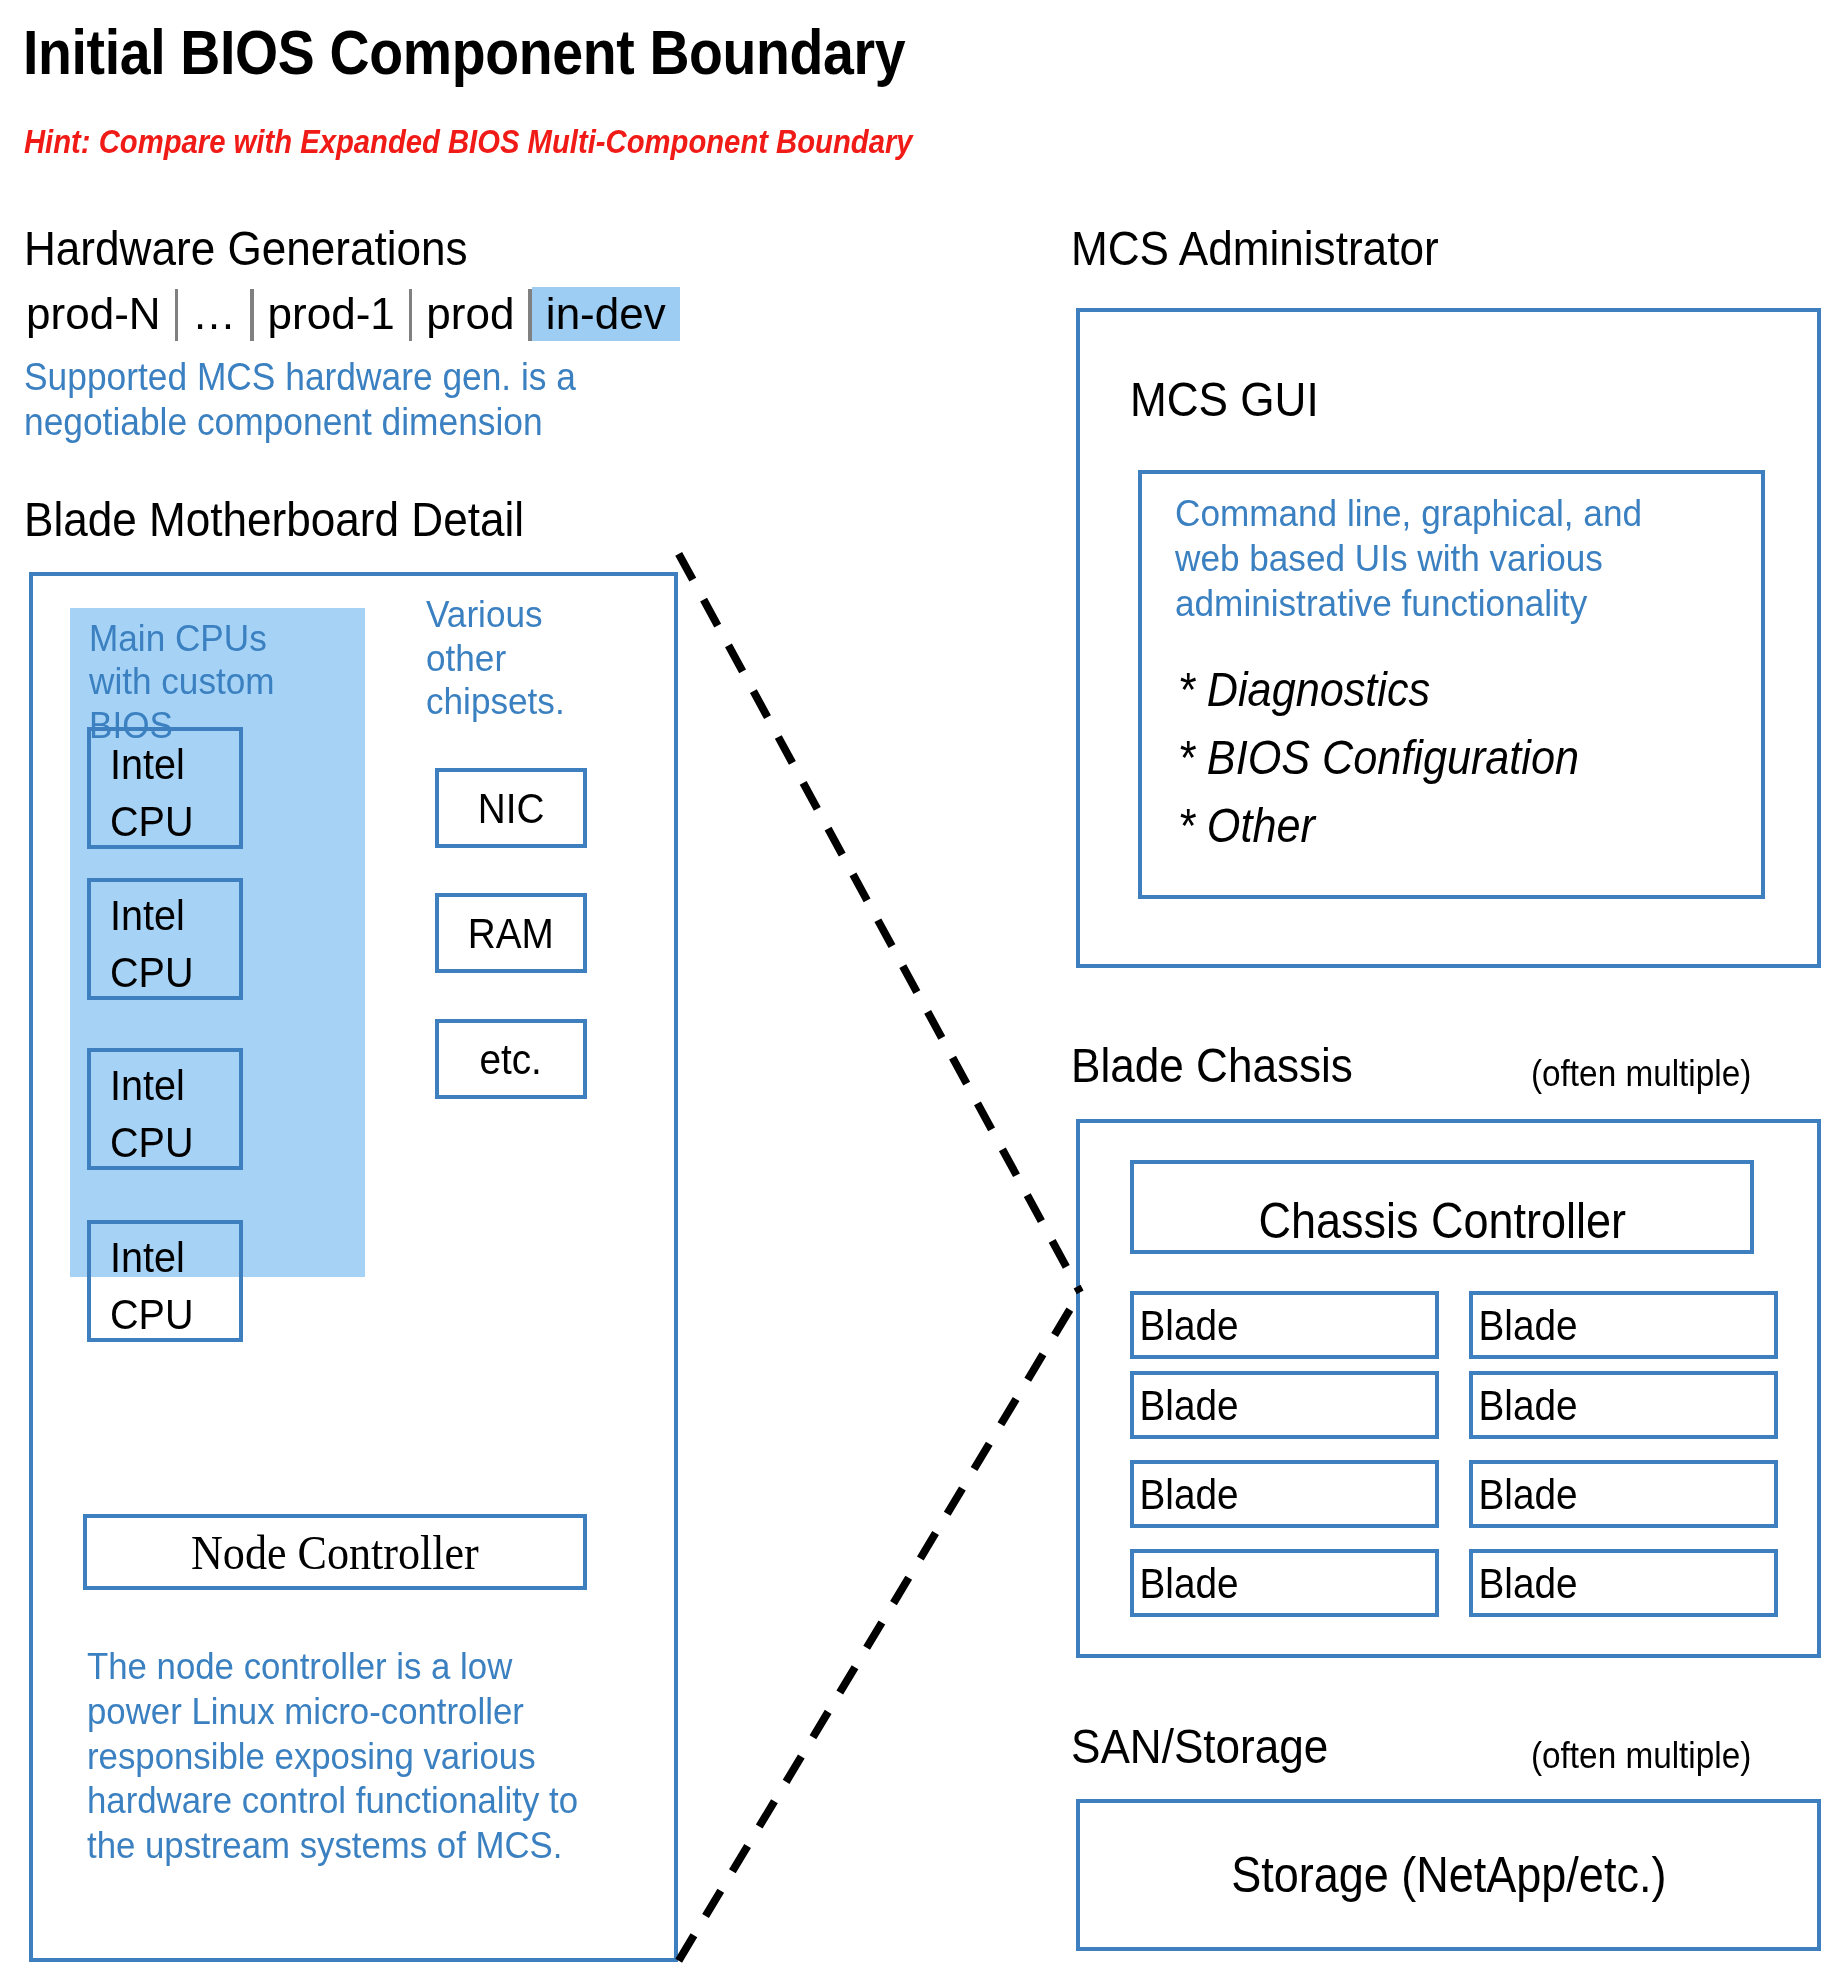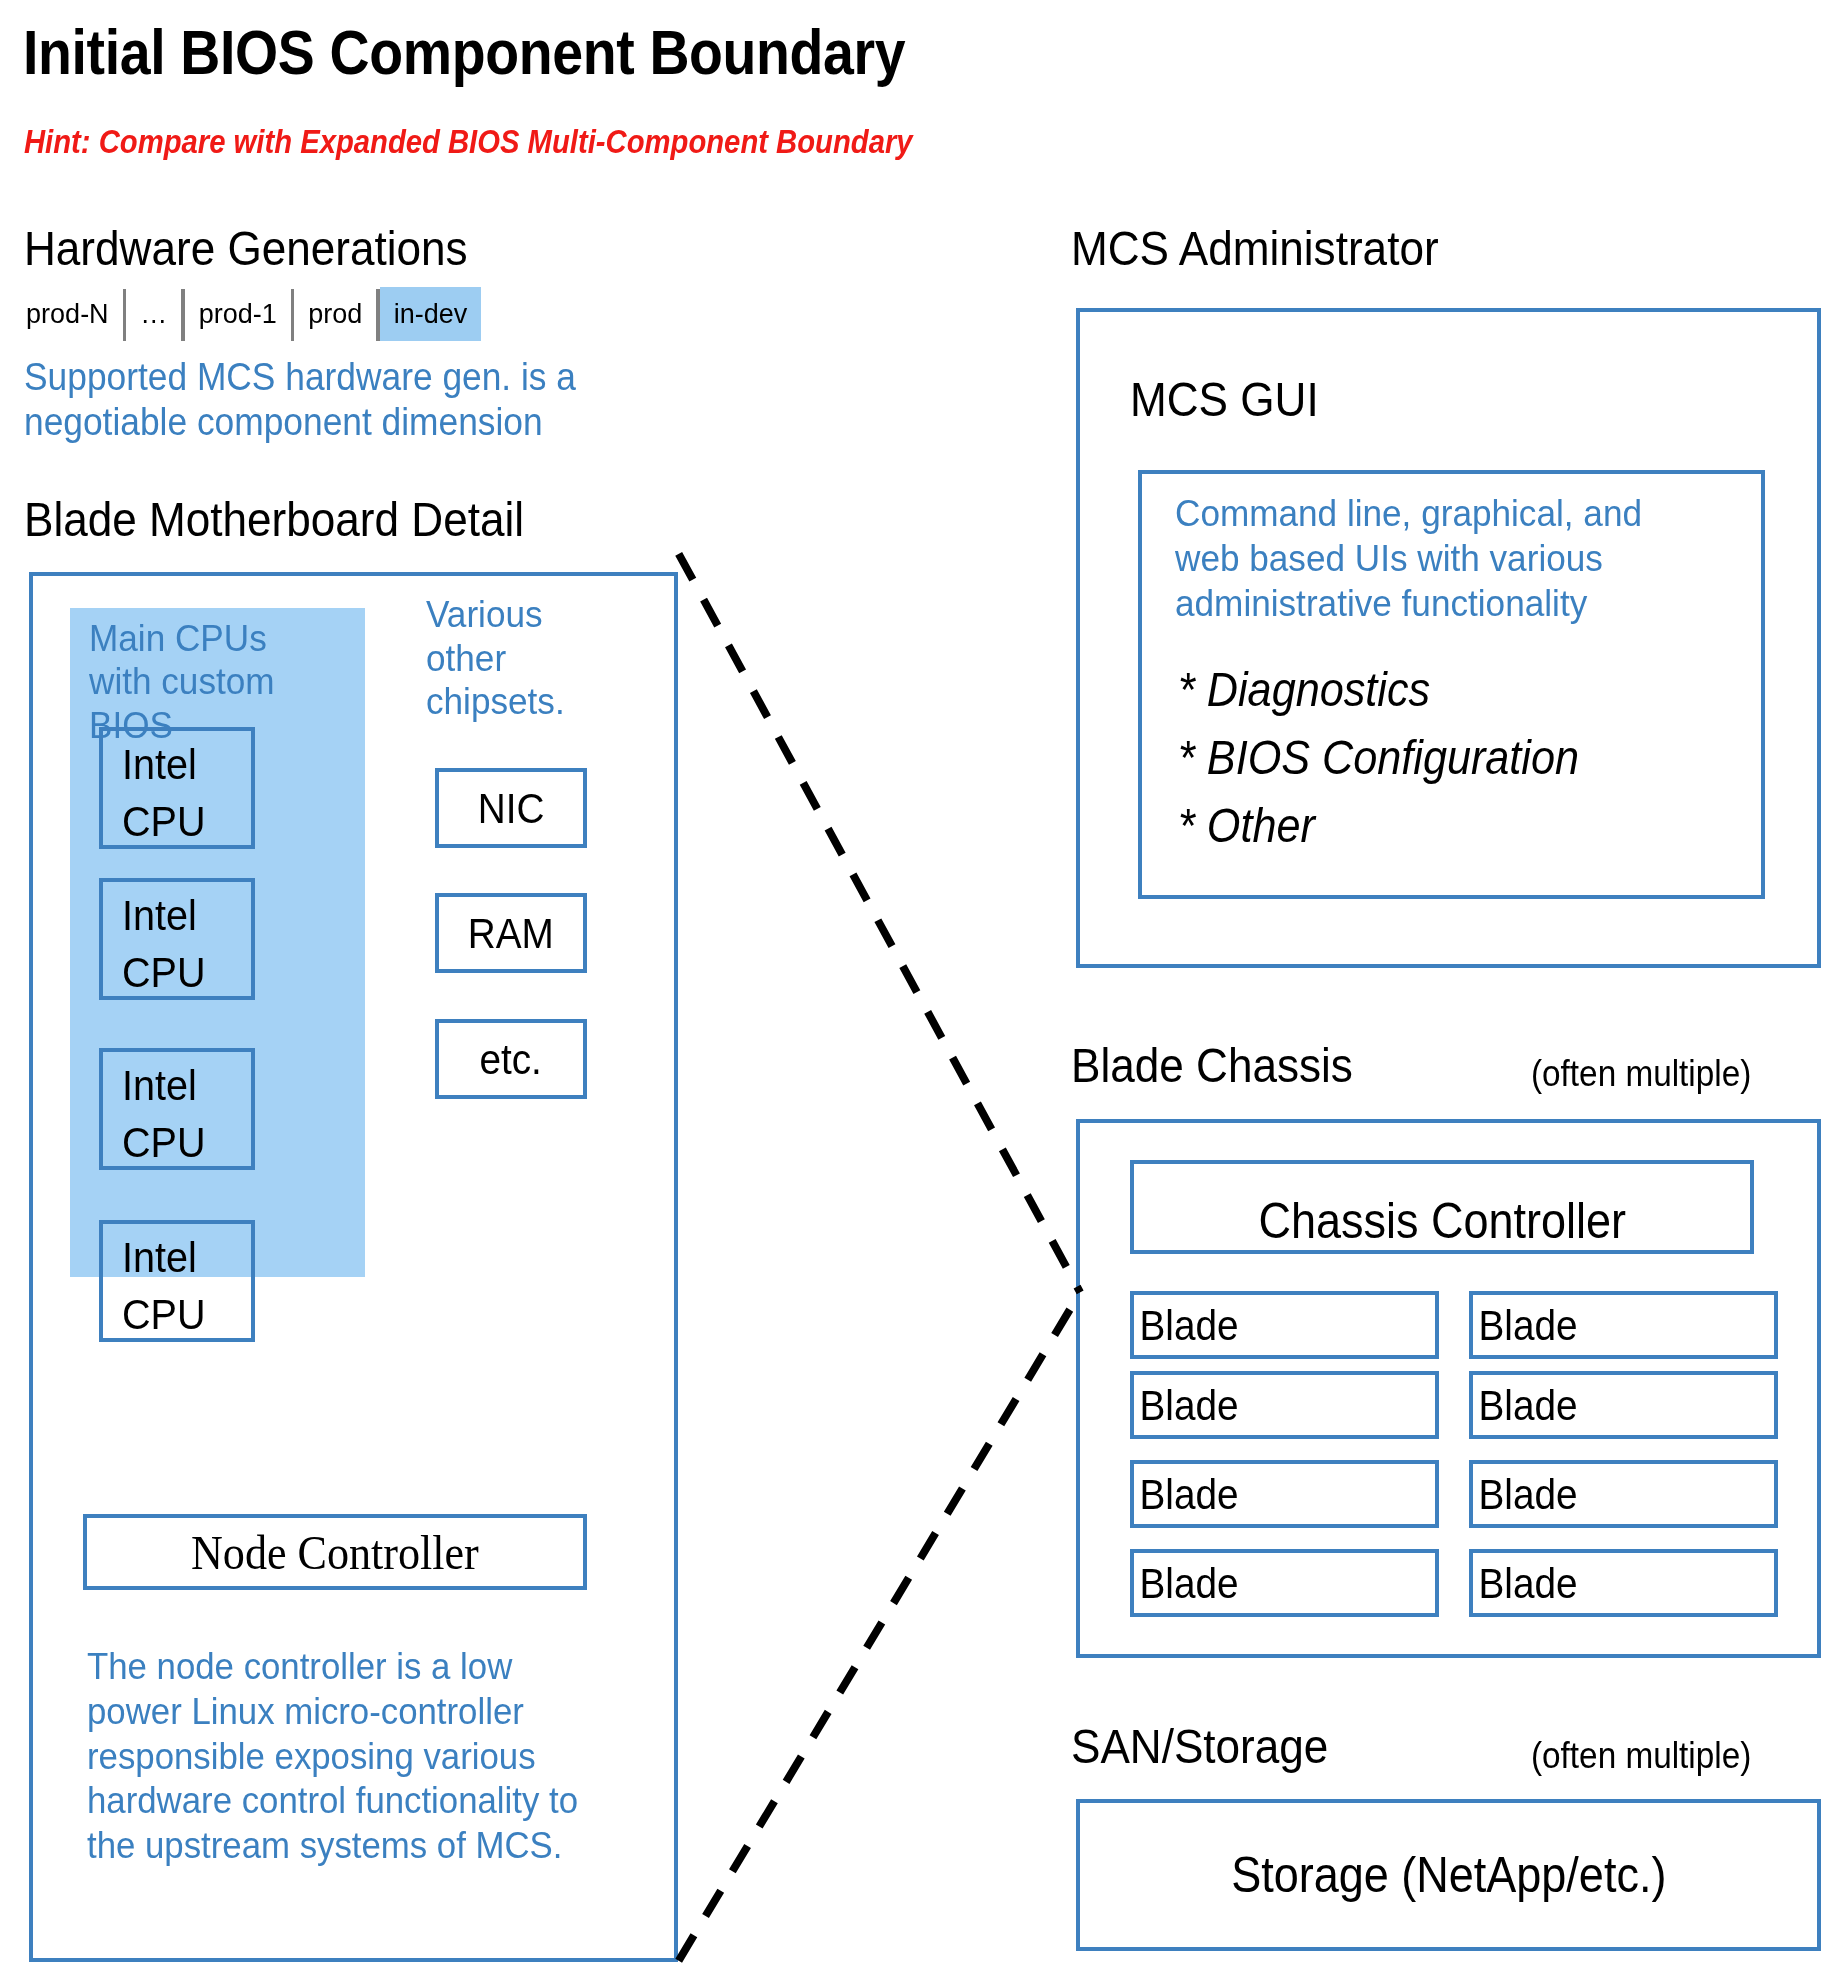--- a/index.html
+++ b/index.html
@@ -63,21 +63,21 @@
 
   
   #hw-head { left: 24px; top: 224px; }
   .gen-row {
     left: 22.6px; top: 287px;
     height: 54px;
     display: flex;
     align-items: stretch;
   }
   .gen-item {
-    font-size: 27px;
+    font-size: 44px;
     line-height: 54px;
     padding: 0 14px;
     white-space: nowrap;
     transform-origin: left center;
   }
   .gen-item.first { padding-left: 3.5px; }
   .gen-sep {
     width: 3.5px;
     background: #808080;
     margin: 1.7px 0 0 0;
@@ -116,21 +116,20 @@
     font-size: 37px; line-height: 1.17;
     color: #3B80C0;
     transform: scaleX(0.95); transform-origin: left top;
   }
   .cpu-box {
     left: 87px; width: 156px; height: 122px;
     border: 4.3px solid #3E80BF;
     background: transparent;
     padding-left: 19px;
     padding-top: 5.2px;
-    margin-left: 12px;
   }
   .cpu-line {
     font-size: 43px;
     line-height: 57px;
     white-space: nowrap;
     transform: scaleX(0.92);
     transform-origin: left top;
     display: block;
   }
   #chip-label {

